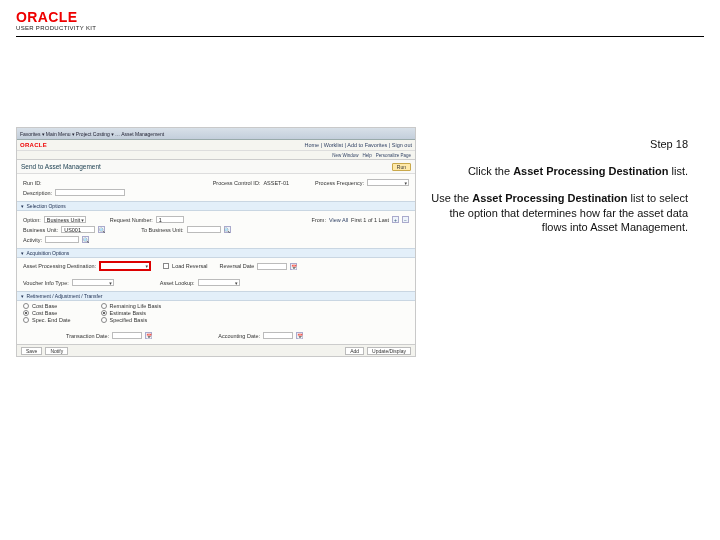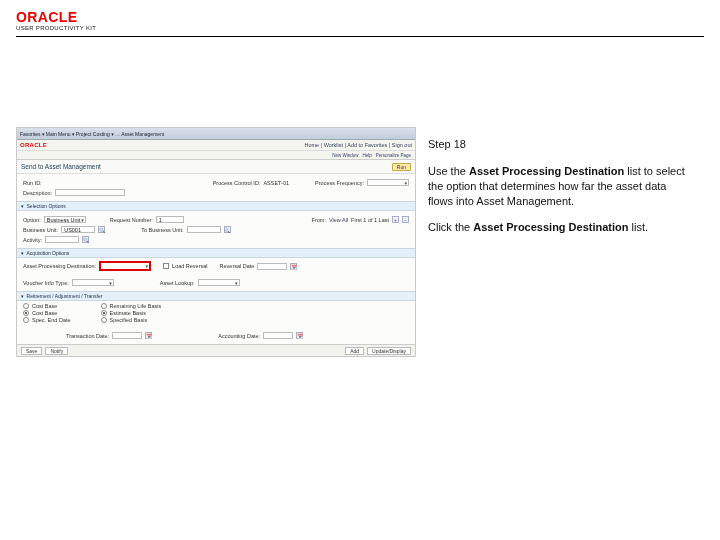--- a/index.html
+++ b/index.html
@@ -26,21 +26,21 @@
     margin-left: auto;
     font-size: 12px; color:#111;
   }
   .content {
     display: flex;
     width: 720px;
     padding: 0 16px;
   }
   .left { width: 402px; padding-top: 90px; }
   .right { width: 270px; padding-top: 100px; padding-left: 10px; font-size: 11px; color:#111; line-height:1.35; }
-  .right p { margin-bottom: 12px; }
+  .right p { margin-bottom: 12px; text-align: right; }
 
   
   .app {
     width: 400px;
     height: 230px;
     border: 1px solid #c9c9c9;
     background: #f9f9f7;
     font-size: 5.5px;
     color:#222;
     position: relative;
@@ -271,19 +271,19 @@
         <span style="flex:1"></span>
         <span class="fbtn">Add</span>
         <span class="fbtn">Update/Display</span>
       </div>
     </div>
   </div>
 
   <div class="right">
     <p>Step 18</p>
     <p>
-      <span>Use the </span><b>Asset Processing Destination</b><span> list to select the option that determines how far the asset data flows into Asset Management.</span>
+      <span>Click the </span><b>Asset Processing Destination</b><span> list.</span>
     </p>
     <p>
-      <span>Click the </span><b>Asset Processing Destination</b><span> list.</span>
+      <span>Use the </span><b>Asset Processing Destination</b><span> list to select the option that determines how far the asset data flows into Asset Management.</span>
     </p>
   </div>
 </div>
 
 </body></html>

